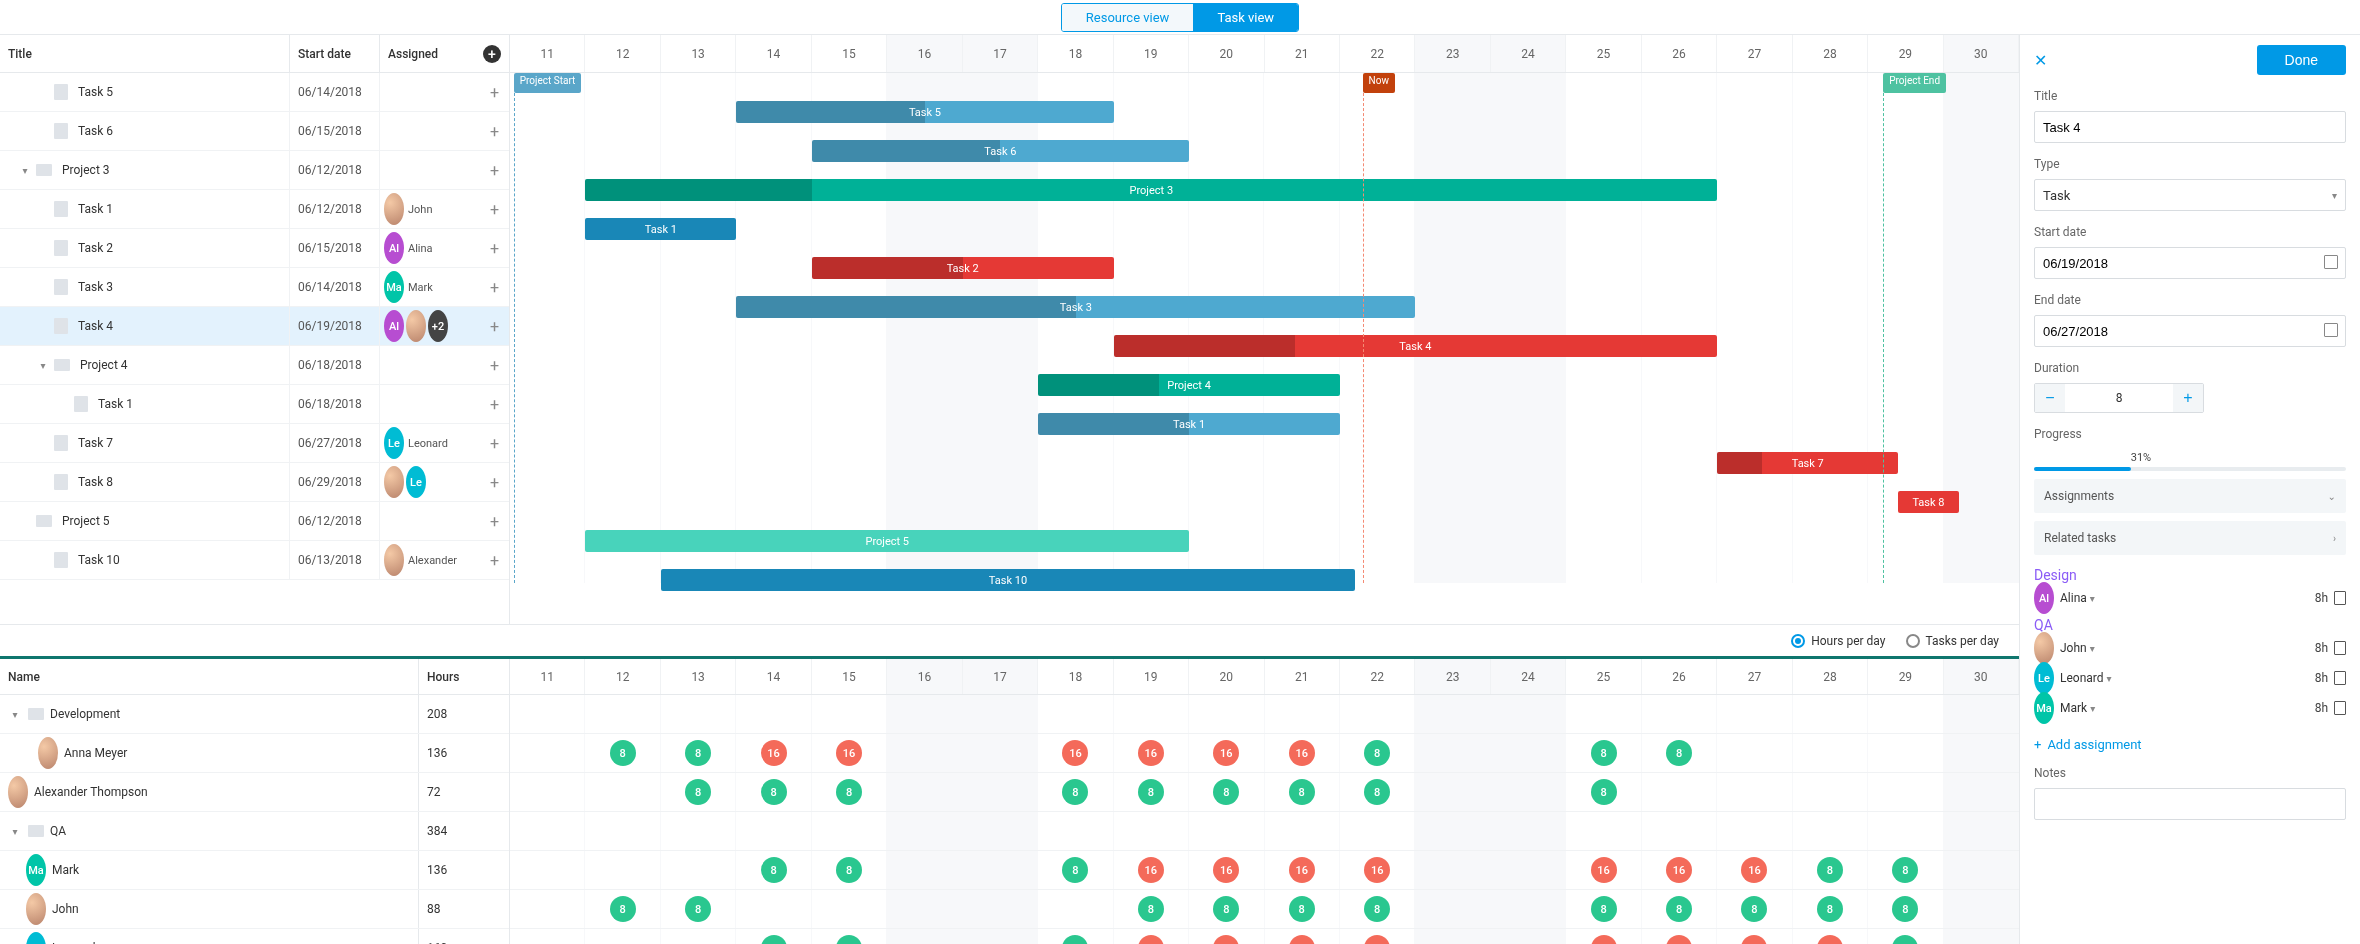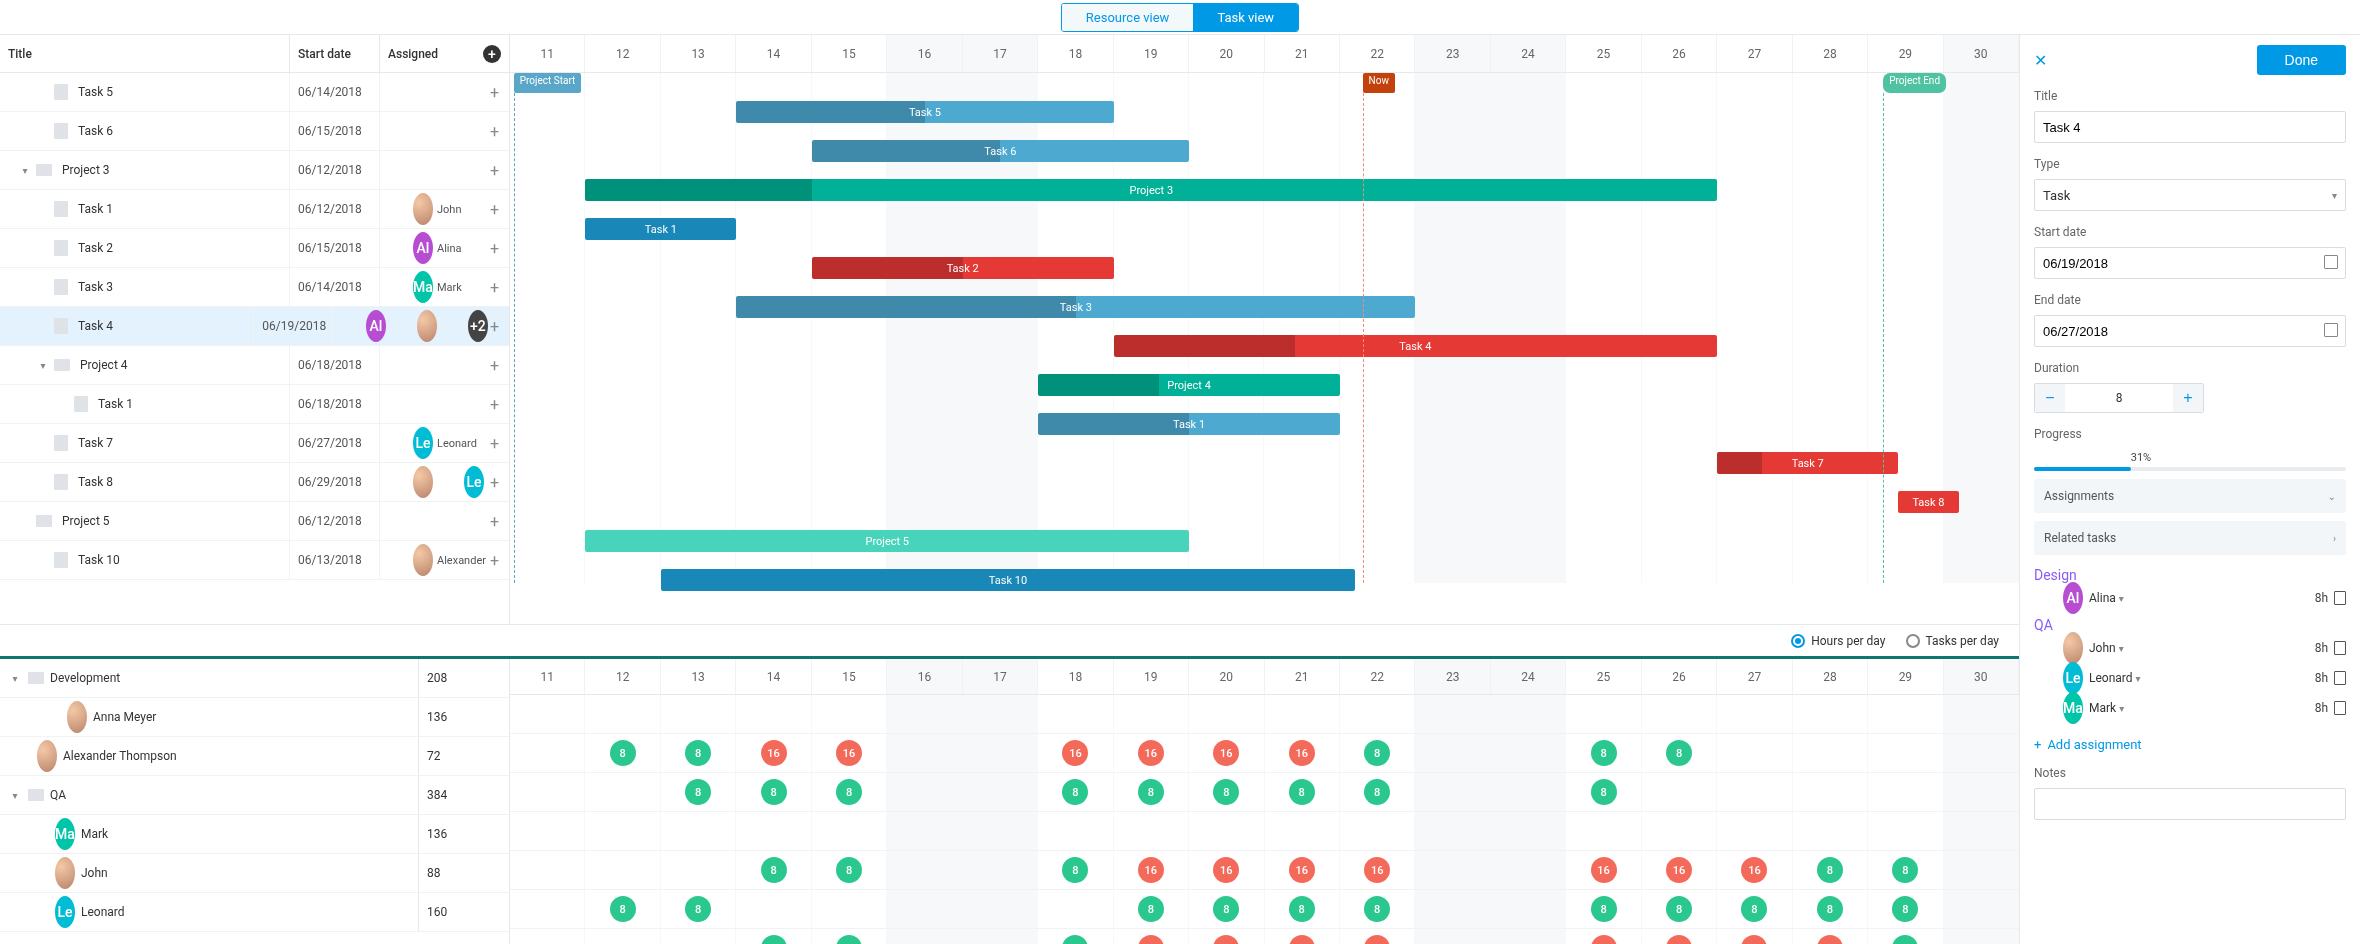--- a/index.html
+++ b/index.html
@@ -31,21 +31,21 @@
 .row-date { width: 90px; padding-left: 8px; height: 100%; display: flex; align-items: center; border-right: 1px solid #f0f2f4; color: #555; }
 .row-assigned { flex: 1; height: 100%; display: flex; align-items: center; padding-left: 4px; gap: 2px; }
 .indent-0 { padding-left: 18px; }
 .indent-1 { padding-left: 36px; }
 .indent-2 { padding-left: 56px; }
 .tree-chevron { width: 14px; text-align: center; color: #888; cursor: pointer; font-size: 10px; }
 .file-icon { width: 14px; height: 16px; background: #dfe3e8; border-radius: 1px; display: inline-block; }
 .folder-icon { width: 16px; height: 12px; background: #dfe3e8; border-radius: 1px; display: inline-block; }
 .row-plus { margin-left: auto; margin-right: 10px; color: #888; font-size: 16px; cursor: pointer; }
 
-.avatar { width: 20px; height: 32px; border-radius: 50%; display: inline-flex; align-items: center; justify-content: center; font-size: 14px; color: #fff; font-weight: 500; margin-left: 29px; }
+.avatar { width: 20px; height: 32px; border-radius: 50%; display: inline-flex; align-items: center; justify-content: center; font-size: 11px; color: #fff; font-weight: 500; }
 .av-photo { background: radial-gradient(circle at 30% 30%, #f4c9a6, #b8826a); }
 .av-al { background: #b74dd1; }
 .av-ma { background: #00c5a8; }
 .av-le { background: #00bcd4; }
 .av-plus { background: #444; }
 .assigned-name { font-size: 11px; color: #555; margin-left: 2px; }
 
 
 .timeline { flex: 1; position: relative; overflow: hidden; }
 .timeline-head { height: 38px; border-bottom: 1px solid #e6e9ec; display: flex; position: relative; }
@@ -344,21 +344,21 @@
               <div class="grid-col" style="left: 70%; width: 5%; height: 100%;"></div>
               <div class="grid-col" style="left: 75%; width: 5%; height: 100%;"></div>
               <div class="grid-col" style="left: 80%; width: 5%; height: 100%;"></div>
               <div class="grid-col" style="left: 85%; width: 5%; height: 100%;"></div>
               <div class="grid-col" style="left: 90%; width: 5%; height: 100%;"></div>
               <div class="grid-col wknd" style="left: 95%; width: 5%; height: 100%;"></div>
               <div class="marker marker-start" style="left: 0.25%;">Project Start</div>
               <div class="marker-line" style="left: 0.25%; height: 490px; border-color: rgb(90, 166, 201);"></div>
               <div class="marker marker-now" style="left: 56.5%;">Now</div>
               <div class="marker-line" style="left: 56.5%; height: 490px; border-color: rgb(244, 138, 115);"></div>
-              <div class="marker marker-end" style="left: 91%; border-radius: 7px;">Project End</div>
+              <div class="marker marker-end" style="left: 91%;">Project End</div>
               <div class="marker-line" style="left: 91%; height: 490px; border-color: rgb(78, 194, 161);"></div>
               <div class="bar bar-blue" style="left: 15%; width: 25%; top: 28px;">
                 <div class="bar-prog" style="width: 50%;"></div>
                 <span style="position: relative;">Task 5</span>
               </div>
               <div class="bar bar-blue" style="left: 20%; width: 25%; top: 67px;">
                 <div class="bar-prog" style="width: 50%;"></div>
                 <span style="position: relative;">Task 6</span>
               </div>
               <div class="bar bar-teal" style="left: 5%; width: 75%; top: 106px;">
@@ -411,20 +411,24 @@
             <span class="radio-circle checked"></span>
             <span>Hours per day</span>
           </div>
           <div class="radio">
             <span class="radio-circle"></span>
             <span>Tasks per day</span>
           </div>
         </div>
         <div class="wl-body">
           <div class="wl-left">
+            <div class="wl-head">
+              <div class="wl-name-col">Name</div>
+              <div class="wl-hours-col">Hours</div>
+            </div>
             <div id="wl-left-rows">
                 <div class="wl-row">
                   <div class="wl-name-col" style="padding-left: 8px;">
                     <span class="tree-chevron">▾</span>
                     <span class="folder-icon"></span>
                     <span>Development</span>
                   </div>
                   <div class="wl-hours-col">208</div>
                 </div>
                 <div class="wl-row">

